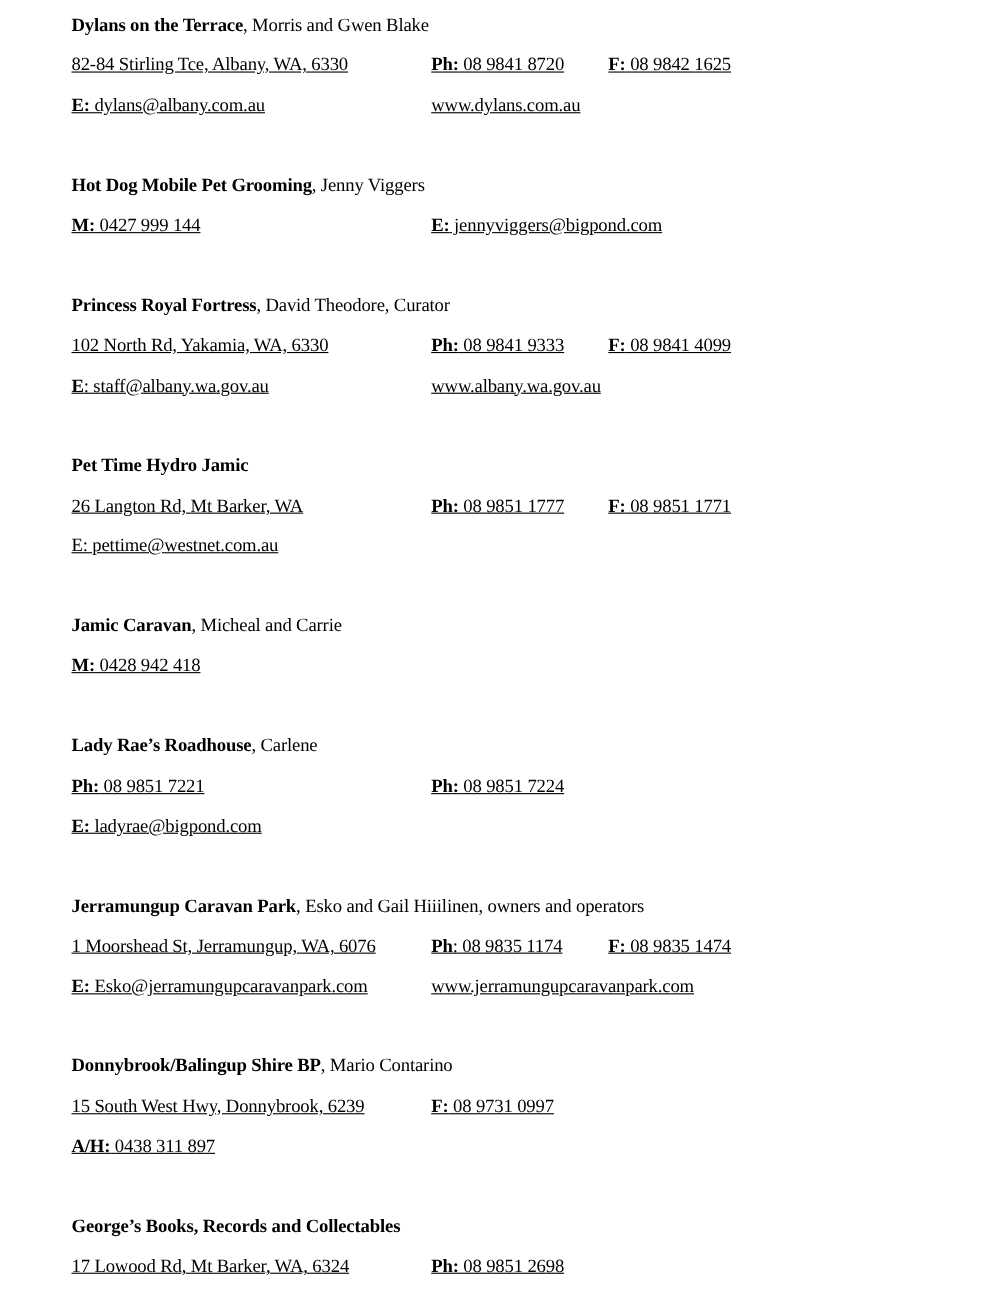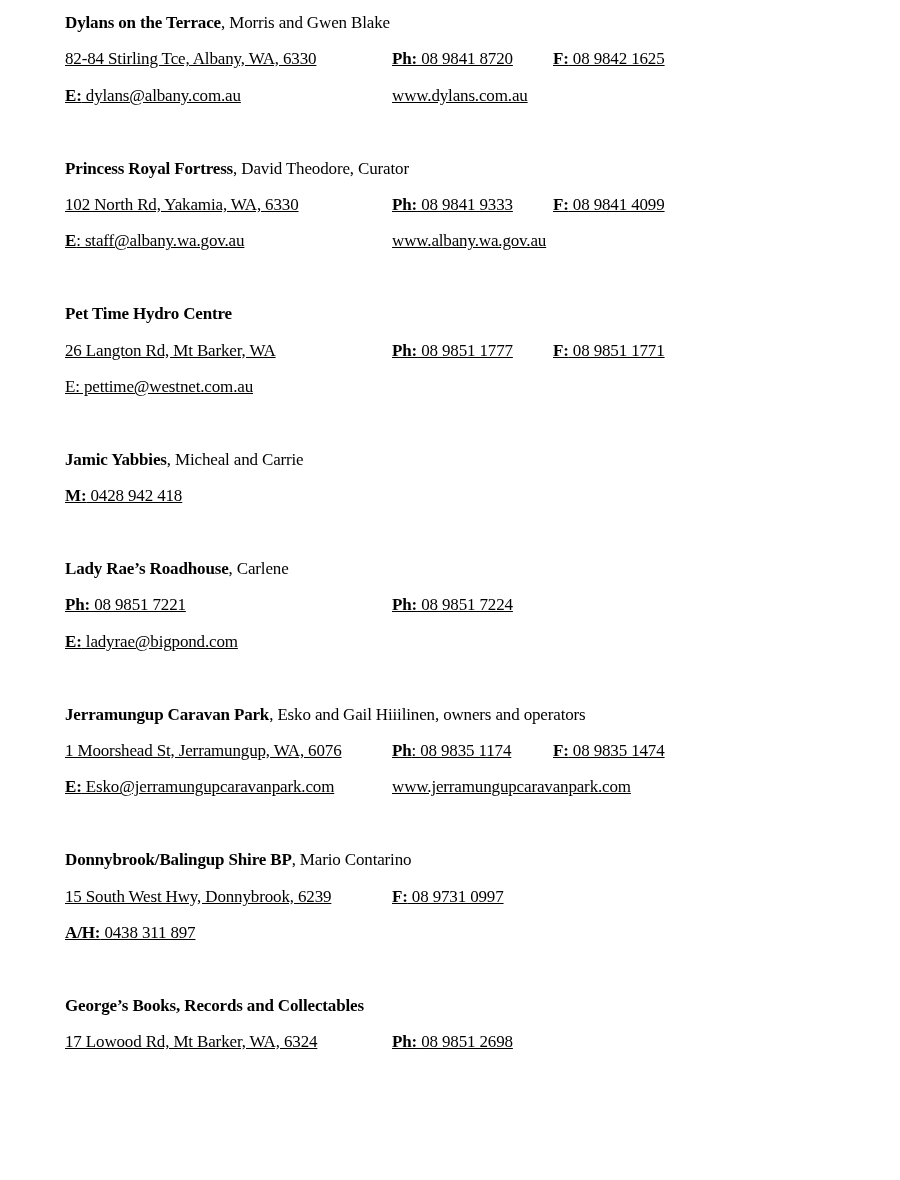--- a/index.html
+++ b/index.html
@@ -28,48 +28,55 @@
       <span class="c"><span class="b"></span><span>82-84 Stirling Tce, Albany, WA, 6330</span></span>
       <span class="c"><span class="b">Ph:</span><span> 08 9841 8720</span></span>
       <span class="c"><span class="b">F:</span><span> 08 9842 1625</span></span>
     </div>
     <div class="line g">
       <span class="c"><span class="b">E:</span><span> dylans@albany.com.au</span></span>
       <span class="c"><span class="b"></span><span>www.dylans.com.au</span></span>
     </div>
   </section>
 
+  <section class="entry">
+    <div class="line"><span class="b">Hot Dog Mobile Pet Grooming</span><span>, Jenny Viggers</span></div>
+    <div class="line g">
+      <span class="c"><span class="b">M:</span><span> 0427 999 144</span></span>
+      <span class="c"><span class="b">E:</span><span> jennyviggers@bigpond.com</span></span>
+    </div>
+  </section>
 
   <section class="entry">
     <div class="line"><span class="b">Princess Royal Fortress</span><span>, David Theodore, Curator</span></div>
     <div class="line g">
       <span class="c"><span class="b"></span><span>102 North Rd, Yakamia, WA, 6330</span></span>
       <span class="c"><span class="b">Ph:</span><span> 08 9841 9333</span></span>
       <span class="c"><span class="b">F:</span><span> 08 9841 4099</span></span>
     </div>
     <div class="line g">
       <span class="c"><span class="b">E</span><span>: staff@albany.wa.gov.au</span></span>
       <span class="c"><span class="b"></span><span>www.albany.wa.gov.au</span></span>
     </div>
   </section>
 
   <section class="entry">
-    <div class="line"><span class="b">Pet Time Hydro Centre</span><span></span></div>
+    <div class="line"><span class="b">Pet Time Hydro Jamic</span><span></span></div>
     <div class="line g">
       <span class="c"><span class="b"></span><span>26 Langton Rd, Mt Barker, WA</span></span>
       <span class="c"><span class="b">Ph:</span><span> 08 9851 1777</span></span>
       <span class="c"><span class="b">F:</span><span> 08 9851 1771</span></span>
     </div>
     <div class="line g">
       <span class="c"><span class="b"></span><span>E: pettime@westnet.com.au</span></span>
     </div>
   </section>
 
   <section class="entry">
-    <div class="line"><span class="b">Jamic Yabbies</span><span>, Micheal and Carrie</span></div>
+    <div class="line"><span class="b">Jamic Caravan</span><span>, Micheal and Carrie</span></div>
     <div class="line g">
       <span class="c"><span class="b">M:</span><span> 0428 942 418</span></span>
     </div>
   </section>
 
   <section class="entry">
     <div class="line"><span class="b">Lady Rae’s Roadhouse</span><span>, Carlene</span></div>
     <div class="line g">
       <span class="c"><span class="b">Ph:</span><span> 08 9851 7221</span></span>
       <span class="c"><span class="b">Ph:</span><span> 08 9851 7224</span></span>

